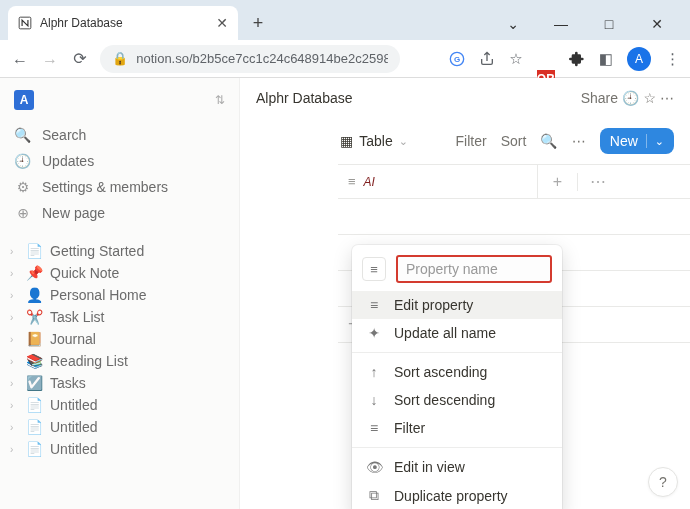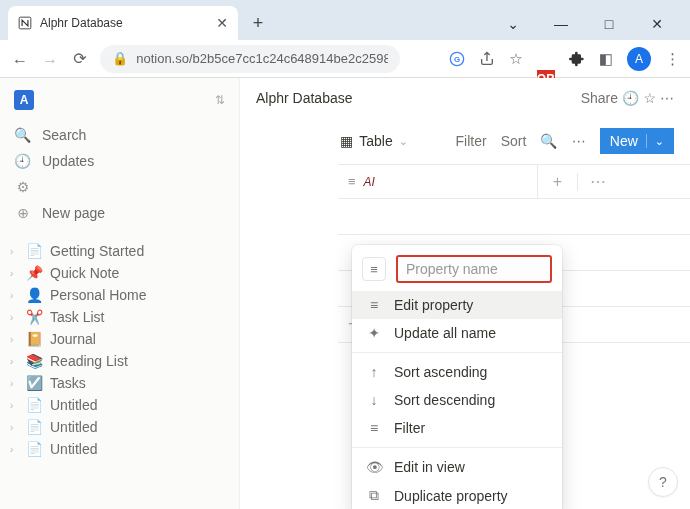--- a/index.html
+++ b/index.html
@@ -38,21 +38,21 @@
     
     
     .main { flex: 1; background: #fff; display: flex; flex-direction: column; position: relative; }
     .main-head { display: flex; align-items: center; padding: 12px 16px; gap: 12px; }
     .main-title { font-size: 14px; color: #37352f; }
     .head-right { margin-left: auto; display: flex; align-items: center; gap: 4px; color: #75736e; font-size: 14px; }
     .head-right span { cursor: pointer; }
     
     .view-bar { display: flex; align-items: center; padding: 10px 16px 10px 100px; gap: 14px; color: #75736e; font-size: 14px; }
     .view-tab { display: flex; align-items: center; gap: 6px; color: #37352f; font-weight: 500; }
-    .new-btn { background: #2e87e0; color: #fff; border-radius: 0; padding: 5px 10px; display: flex; align-items: center; gap: 8px; font-size: 14px; font-weight: 500; cursor: pointer; }
+    .new-btn { background: #2e87e0; color: #fff; border-radius: 8px; padding: 5px 10px; display: flex; align-items: center; gap: 8px; font-size: 14px; font-weight: 500; cursor: pointer; }
     .new-btn .divider { width: 1px; height: 14px; background: rgba(255,255,255,0.4); }
     
     .table-area { border-top: 1px solid #e9e9e7; margin-left: 98px; }
     .col-header { display: flex; align-items: center; height: 34px; border-bottom: 1px solid #e9e9e7; }
     .col-cell { width: 200px; border-right: 1px solid #e9e9e7; height: 100%; display: flex; align-items: center; padding: 0 10px; gap: 8px; color: #999; font-size: 13px; }
     .col-cell.prop { color: #9b9a97; }
     .ai-chip { color: #7f1d1d; font-size: 12px; font-style: italic; }
     .add-col { width: 40px; display: flex; align-items: center; justify-content: center; color: #aaa; border-right: 1px solid #e9e9e7;}
     .row { height: 36px; border-bottom: 1px solid #e9e9e7; }
     .add-row { height: 36px; display: flex; align-items: center; padding: 0 10px; color: #aaa; font-size: 18px; border-bottom: 1px solid #e9e9e7;}
@@ -137,20 +137,21 @@
     <div class="sb-item">
       <span class="icon">🔍</span>
       <span class="sb-label">Search</span>
     </div>
     <div class="sb-item">
       <span class="icon">🕘</span>
       <span class="sb-label">Updates</span>
     </div>
     <div class="sb-item">
       <span class="icon">⚙</span>
+      <span class="sb-label">Settings &amp; members</span>
     </div>
     <div class="sb-item">
       <span class="icon">⊕</span>
       <span class="sb-label">New page</span>
     </div>
 
     <div class="sb-section" id="pages-list">
         <div class="page-item">
           <span class="caret">›</span>
     <span class="picon">📄</span>

